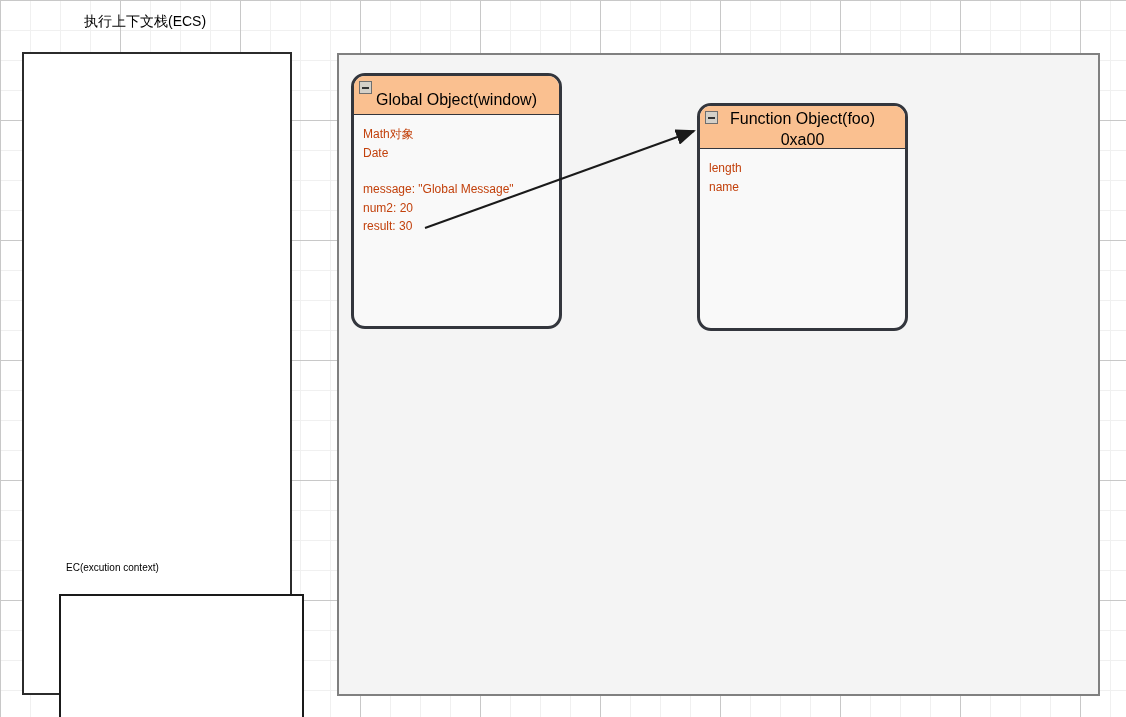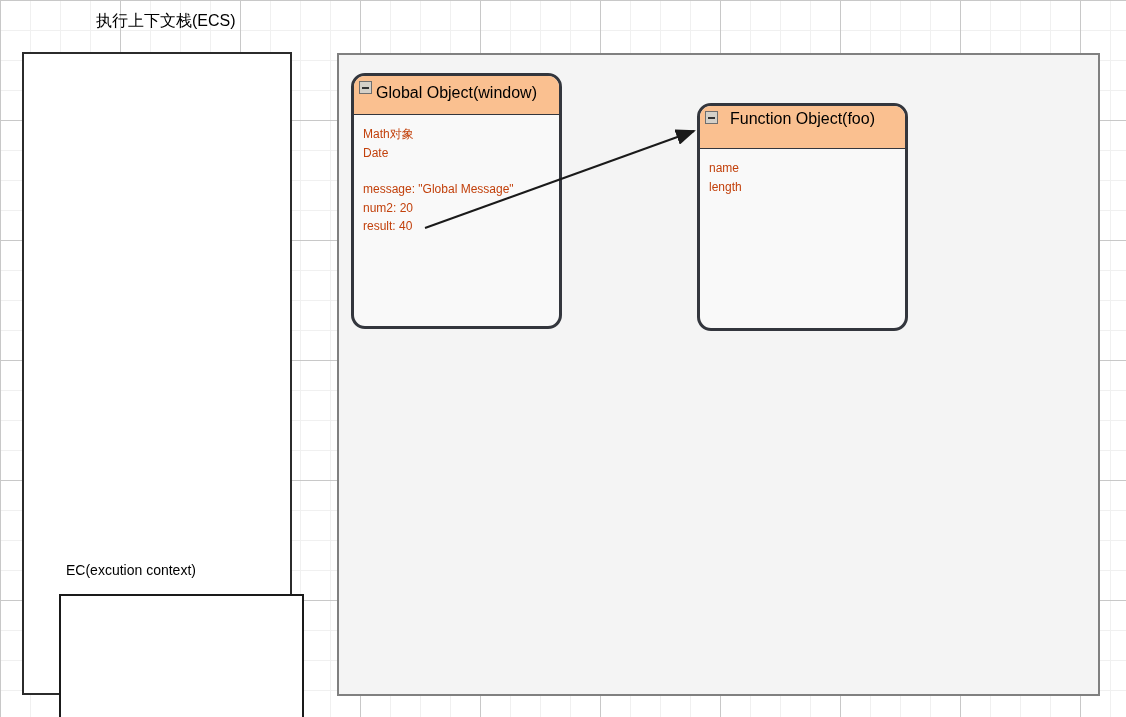--- a/index.html
+++ b/index.html
@@ -29,23 +29,23 @@
       120px 120px,
       30px 30px,
       30px 30px;
     background-position: 0px 0px, 0px 0px, 0px 0px, 0px 0px;
     overflow: hidden;
   }
 
   
   .diagram-title {
     position: absolute;
-    left: 96px;
+    left: 84px;
     top: 12px;
-    font-size: 16px;
+    font-size: 14px;
     color: #000000;
     white-space: nowrap;
     line-height: 18px;
   }
 
   
   .ecs-box {
     position: absolute;
     left: 22px;
     top: 52px;
@@ -53,21 +53,21 @@
     height: 643px;
     background: #ffffff;
     border: 2px solid #2b2b2b;
     box-sizing: border-box;
   }
 
   .ec-label {
     position: absolute;
     left: 42px;
     top: 508px;
-    font-size: 14px;
+    font-size: 10px;
     color: #000000;
     white-space: nowrap;
   }
 
   .ec-box {
     position: absolute;
     left: 35px;
     top: 540px;
     width: 245px;
     height: 144px;
@@ -137,21 +137,21 @@
     background: #333333;
   }
 
   
   #global-object {
     left: 351px;
     top: 73px;
     width: 211px;
     height: 256px;
   }
-  #global-object .obj-header { height: 39px; padding-top: 6px; }
+  #global-object .obj-header { height: 39px; padding-top: 13px; }
   #global-object .obj-body   { height: 214px; }
 
   
   #function-object {
     left: 697px;
     top: 71px;
     width: 211px;
     height: 228px;
     margin-top: 32px;
   }
@@ -189,32 +189,33 @@
     <div class="obj-header">
       <span class="collapse-icon"></span>
       <span>Global Object(window)</span>
     </div>
     <div class="obj-body">
       <div class="row">Math对象</div>
       <div class="row">Date</div>
       <div class="spacer"></div>
       <div class="row">message: "Global Message"</div>
       <div class="row">num2: 20</div>
-      <div class="row">result: 40</div>
+      <div class="row">result: 30</div>
     </div>
   </div>
 
   <div class="obj-box" id="function-object">
     <div class="obj-header">
       <span class="collapse-icon"></span>
       <div>Function Object(foo)</div>
+      <div>0xa00</div>
     </div>
     <div class="obj-body">
+      <div class="row">length</div>
       <div class="row">name</div>
-      <div class="row">length</div>
     </div>
   </div>
 
   <svg class="arrow-layer">
     <defs>
       <marker id="arrowhead" markerWidth="10" markerHeight="8" refX="9" refY="4" orient="auto">
         <polygon points="0 0, 10 4, 0 8" fill="#1a1a1a"></polygon>
       </marker>
     </defs>
     <line x1="425" y1="228" x2="694" y2="131" stroke="#1a1a1a" stroke-width="2" marker-end="url(#arrowhead)"></line>

